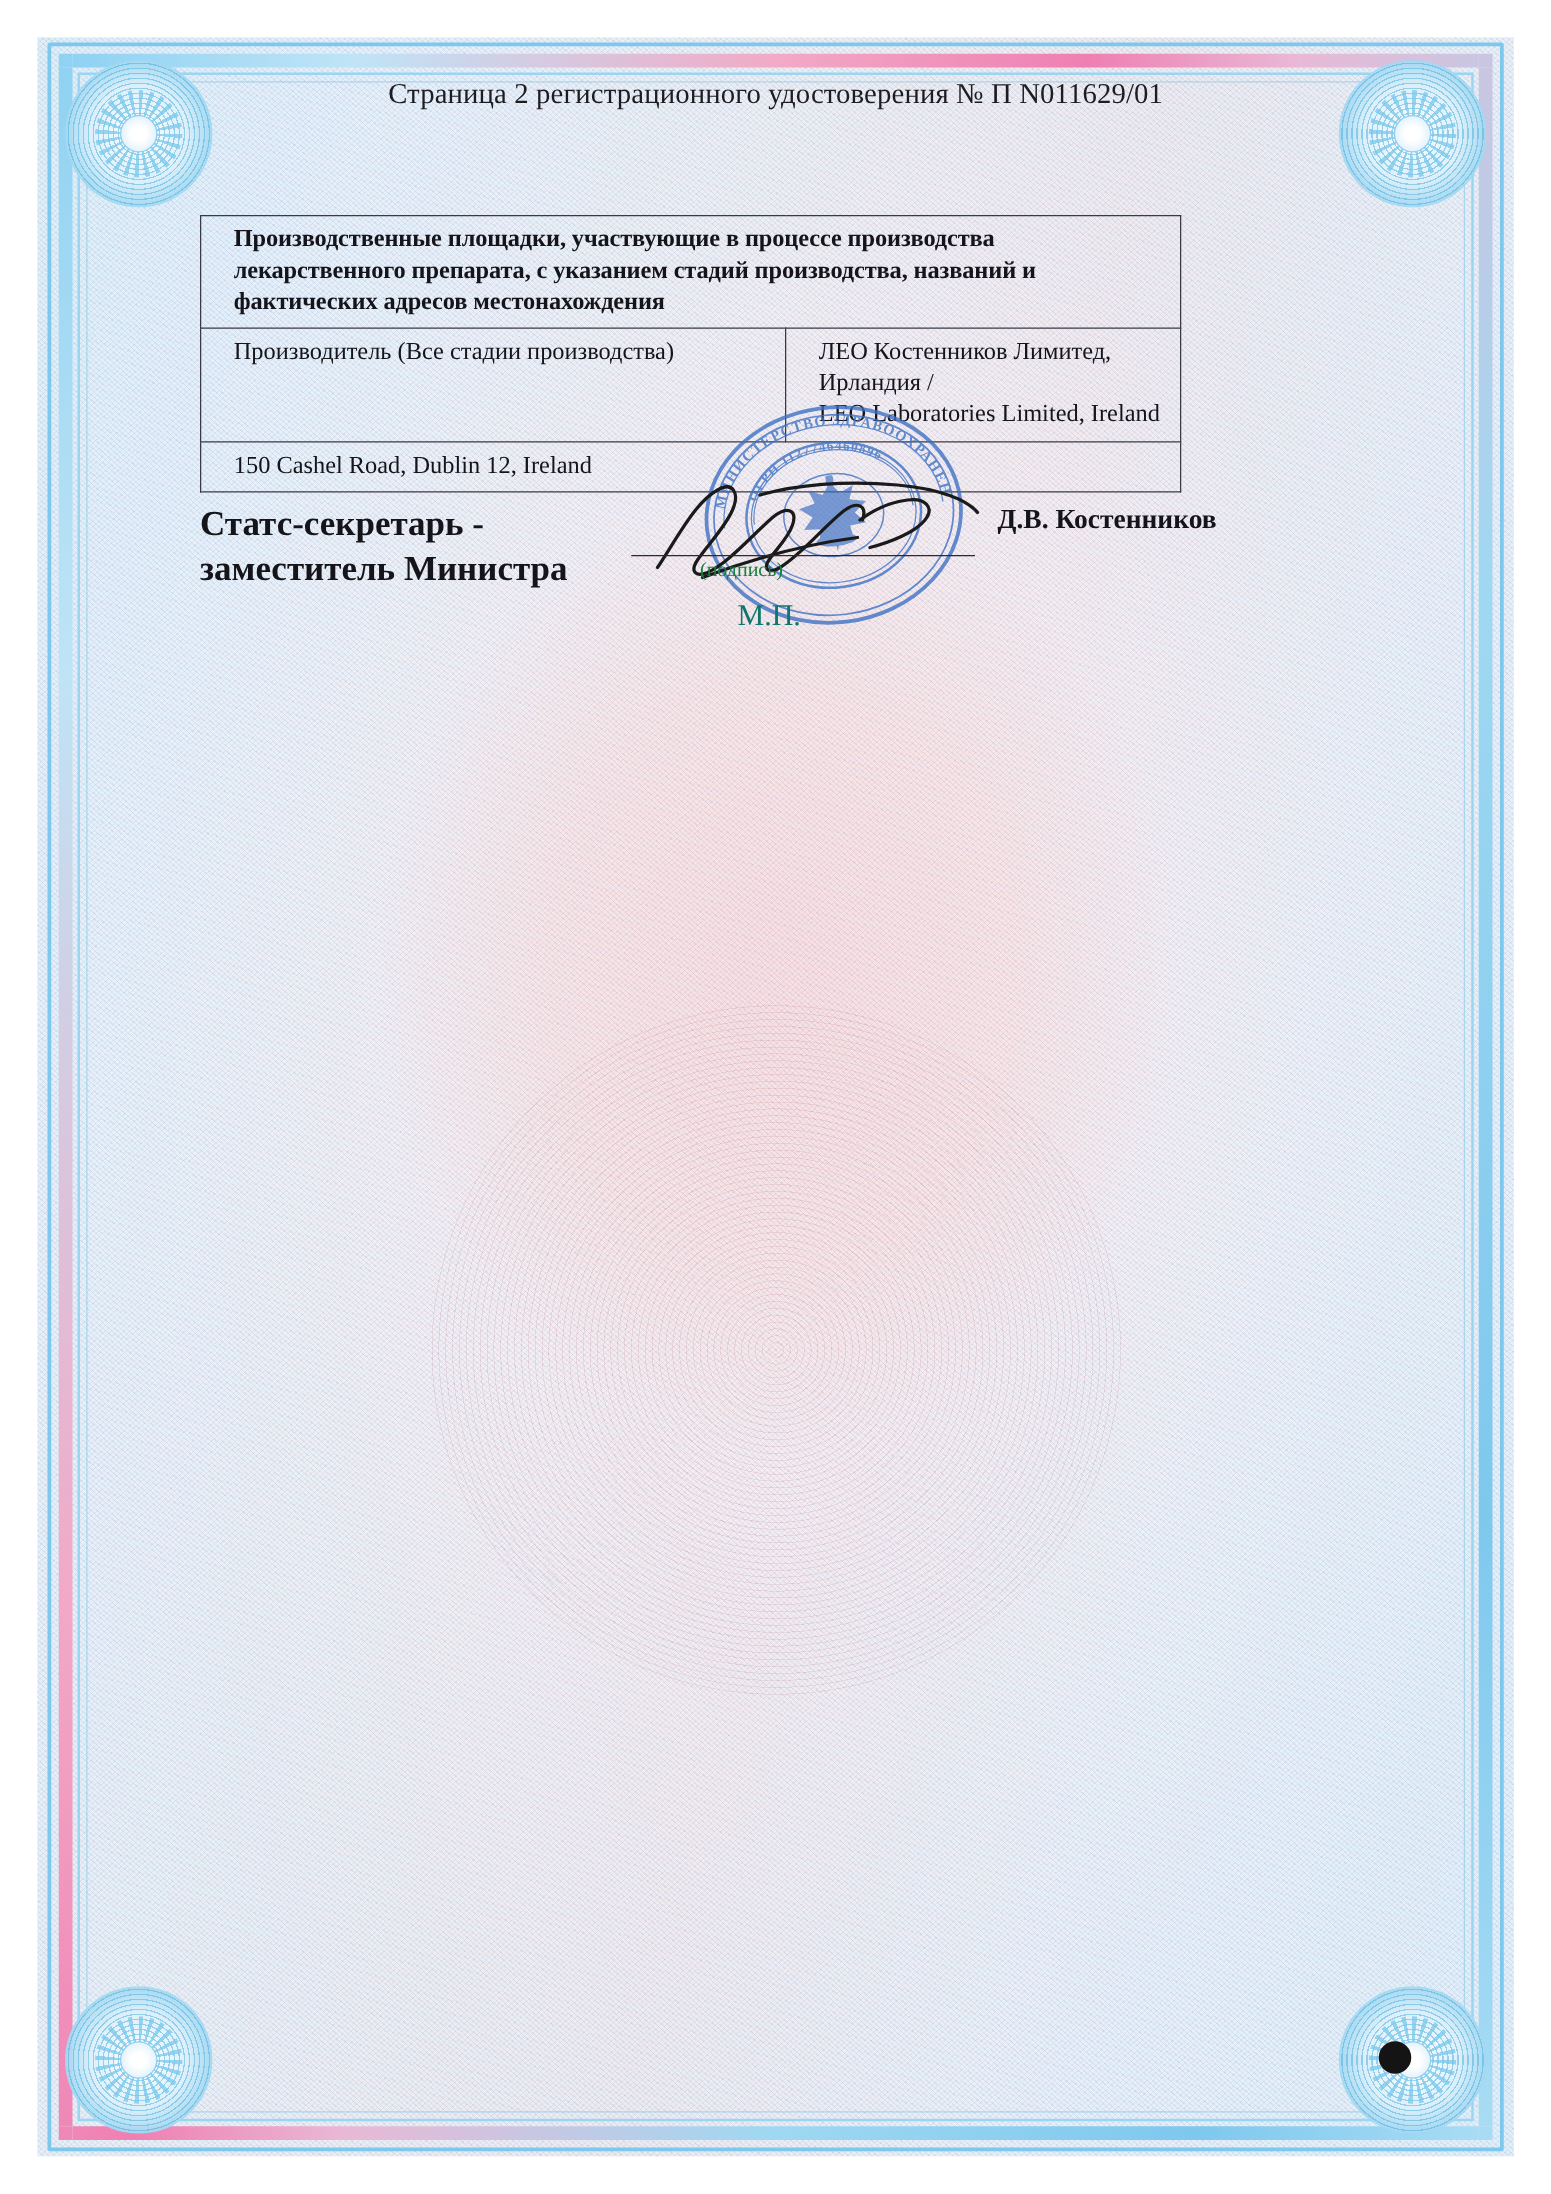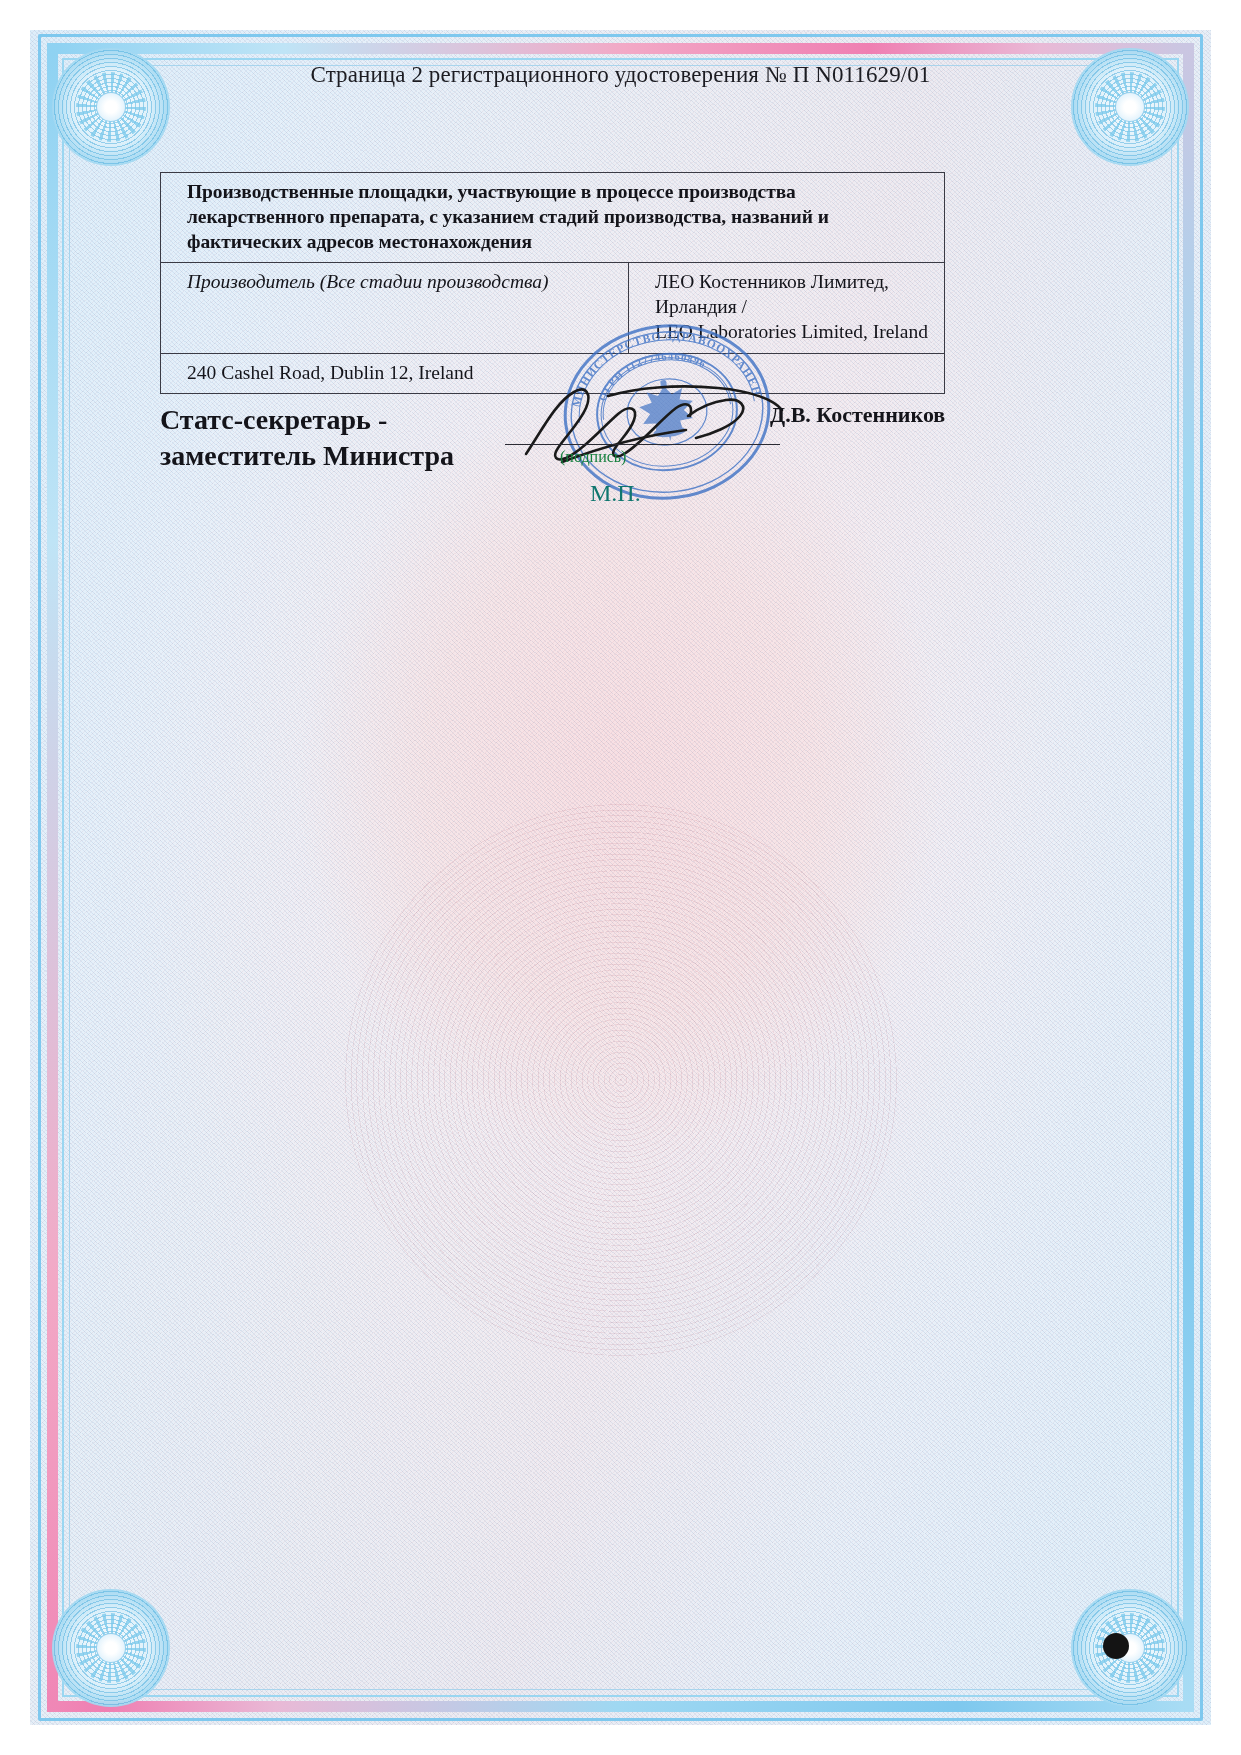--- a/index.html
+++ b/index.html
@@ -146,21 +146,20 @@
     line-height:1.27;
     color:#14141a;
   }
   .hdr-cell{
     font-weight:bold;
     font-size:19.5px;
     line-height:1.3;
     letter-spacing:-.1px;
   }
   .role-cell{
-    font-style:italic;
     width:468px;
   }
   .name-cell{line-height:1.3;}
   .addr-cell{}
 
   
   .sig-block{position:absolute;left:160px;top:396px;width:840px;height:140px;}
   .sig-title{
     position:absolute;left:0;top:6px;width:340px;
     font-weight:bold;font-size:28px;line-height:1.3;color:#14141a;
@@ -172,21 +171,21 @@
   .sig-caption{
     position:absolute;left:400px;top:52px;
     font-size:16px;color:#15803d;
   }
   .mp-label{
     position:absolute;left:430px;top:84px;
     font-size:24px;color:#0f766e;
   }
   .sig-name{
     position:absolute;left:610px;top:6px;
-    font-weight:bold;font-size:22px;color:#14141a;white-space:nowrap;
+    font-weight:bold;font-size:22px;color:#14141a;white-space:nowrap;padding-left:28px;
   }
 
   
   .ink{position:absolute;left:330px;top:-30px;width:340px;height:110px;}
 
   
   .stamp{
     position:absolute;left:395px;top:-76px;
     width:225px;height:185px;
     opacity:.78;
@@ -243,21 +242,21 @@
         <td class="hdr-cell" colspan="2" data-name="table-header-cell">Производственные площадки, участвующие в процессе производства лекарственного препарата, с указанием стадий производства, названий и фактических адресов местонахождения</td>
       </tr>
       <tr data-name="table-row">
         <td class="role-cell" data-name="manufacturer-role-cell">Производитель (Все стадии производства)</td>
         <td class="name-cell" data-name="manufacturer-name-cell">
           <span data-name="manufacturer-name-ru">ЛЕО Костенников Лимитед, Ирландия /</span><br>
           <span data-name="manufacturer-name-en">LEO Laboratories Limited, Ireland</span>
         </td>
       </tr>
       <tr data-name="table-row">
-        <td class="addr-cell" colspan="2" data-name="manufacturer-address-cell">240 Cashel Road, Dublin 12, Ireland</td>
+        <td class="addr-cell" colspan="2" data-name="manufacturer-address-cell">150 Cashel Road, Dublin 12, Ireland</td>
       </tr>
     </tbody>
       </table>
 
     <div class="sig-block" data-name="signature-block">
 
       <div class="sig-title" data-name="signatory-title">Статс-секретарь - заместитель Министра</div>
 
       <svg class="stamp" viewBox="0 0 225 185" data-name="official-seal-stamp">
         <g transform="translate(112,92) rotate(-7) translate(-112,-92)" fill="none" stroke="#3a6fc4">

